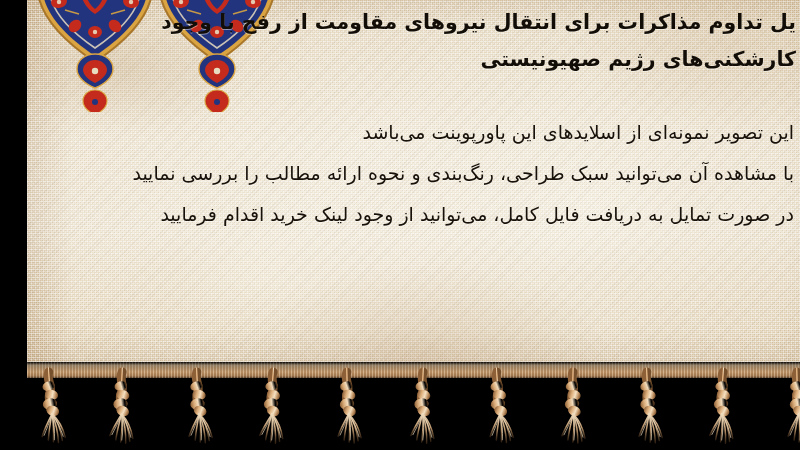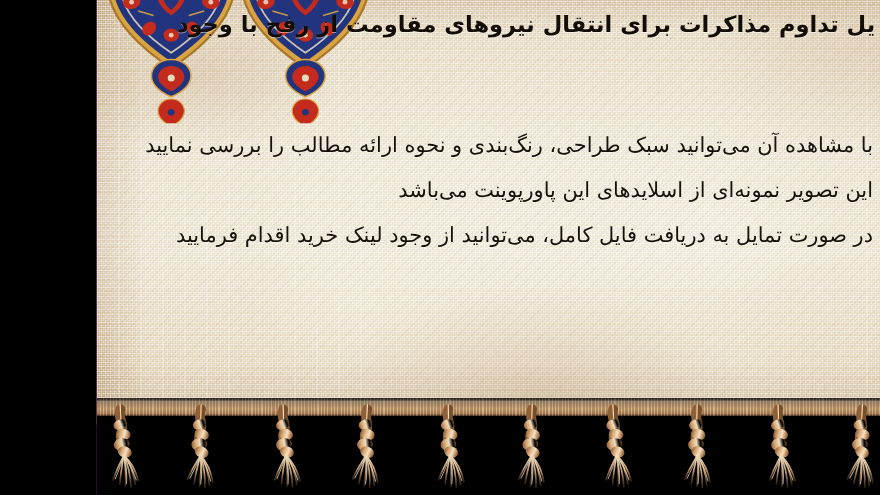--- a/index.html
+++ b/index.html
@@ -7,21 +7,21 @@
     margin: 0;
     padding: 0;
     background: #000;
   }
   body {
     font-family: "DejaVu Sans", "Liberation Sans", sans-serif;
   }
 
   .slide {
     position: relative;
-    width: 712px;
+    width: 773px;
     height: 450px;
     overflow: hidden;
     background: #d946ef;
   }
 
   
   .canvas-area {
     position: absolute;
     left: 0;
     top: 0;
@@ -289,25 +289,26 @@
         <use href="#medallion"></use>
       </g>
       <g transform="translate(190,122)">
         <use href="#pendant"></use>
       </g>
     </svg>
   </div>
 
   <div class="headline">
     <div class="hl-line1">یل تداوم مذاکرات برای انتقال نیروهای مقاومت از رفح با وجود</div>
+    <div class="hl-line2">کارشکنی‌های رژیم صهیونیستی</div>
   </div>
 
   <div class="body-block">
+    <span class="bd-line">این تصویر نمونه‌ای از اسلایدهای این پاورپوینت می‌باشد</span>
     <span class="bd-line">با مشاهده آن می‌توانید سبک طراحی، رنگ‌بندی و نحوه ارائه مطالب را بررسی نمایید</span>
-    <span class="bd-line">این تصویر نمونه‌ای از اسلایدهای این پاورپوینت می‌باشد</span>
     <span class="bd-line">در صورت تمایل به دریافت فایل کامل، می‌توانید از وجود لینک خرید اقدام فرمایید</span>
   </div>
 
   <div class="fringe-band">
     <div class="selvedge"></div>
     <div class="selvedge-tex"></div>
     <div class="band-shadow"></div>
 
     <svg class="fringe-svg" width="800" height="88" viewBox="0 0 800 88">
       <defs>

